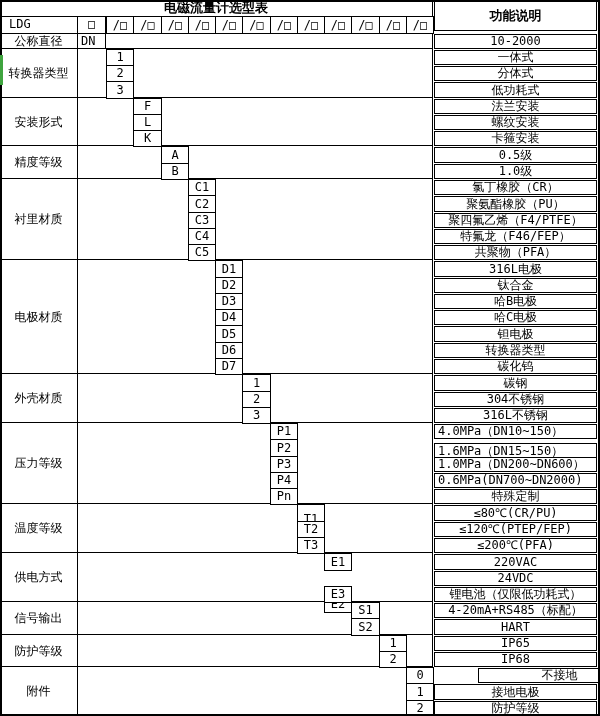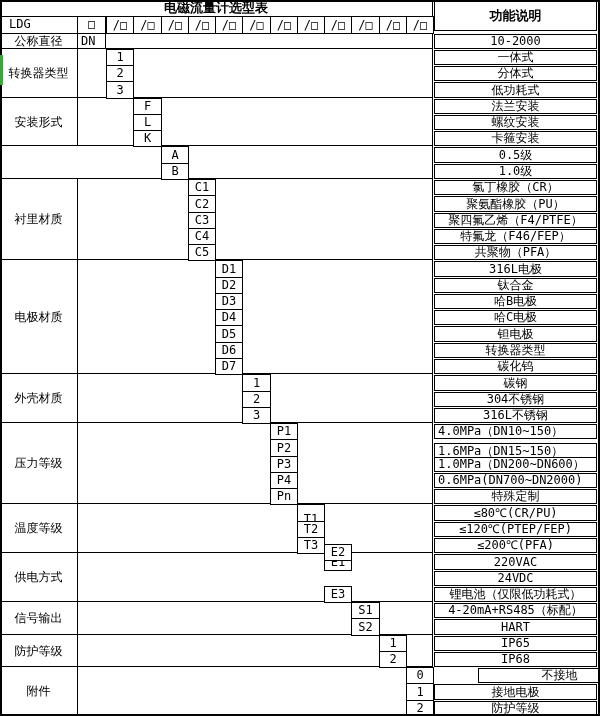--- a/index.html
+++ b/index.html
@@ -58,20 +58,21 @@
     <div class="cell bbox mono" style="left: 434px; top: 82px; width: 163px; height: 16px;">低功耗式</div>
     <div class="block" style="left: 0px; top: 98px; width: 433px; height: 48px;"></div>
     <div class="cell vline-r" style="left: 0px; top: 98px; width: 78px; height: 48px;">安装形式</div>
     <div class="cell bbox mono" style="left: 133px; top: 98px; width: 29px; height: 17px;">F</div>
     <div class="cell bbox mono" style="left: 434px; top: 99px; width: 163px; height: 15px;">法兰安装</div>
     <div class="cell bbox mono" style="left: 133px; top: 114px; width: 29px; height: 17px;">L</div>
     <div class="cell bbox mono" style="left: 434px; top: 115px; width: 163px; height: 15px;">螺纹安装</div>
     <div class="cell bbox mono" style="left: 133px; top: 130px; width: 29px; height: 17px;">K</div>
     <div class="cell bbox mono" style="left: 434px; top: 131px; width: 163px; height: 15px;">卡箍安装</div>
     <div class="block" style="left: 0px; top: 146px; width: 433px; height: 33px;"></div>
+    <div class="cell vline-r" style="left: 0px; top: 146px; width: 78px; height: 33px;">精度等级</div>
     <div class="cell bbox mono" style="left: 161px; top: 146px; width: 28px; height: 18px;">A</div>
     <div class="cell bbox mono" style="left: 434px; top: 147px; width: 163px; height: 16px;">0.5级</div>
     <div class="cell bbox mono" style="left: 161px; top: 163px; width: 28px; height: 17px;">B</div>
     <div class="cell bbox mono" style="left: 434px; top: 164px; width: 163px; height: 15px;">1.0级</div>
     <div class="block" style="left: 0px; top: 179px; width: 433px; height: 81px;"></div>
     <div class="cell vline-r" style="left: 0px; top: 179px; width: 78px; height: 81px;">衬里材质</div>
     <div class="cell bbox mono" style="left: 188px; top: 179px; width: 28px; height: 17px;">C1</div>
     <div class="cell bbox mono" style="left: 434px; top: 180px; width: 163px; height: 15px;">氯丁橡胶（CR）</div>
     <div class="cell bbox mono" style="left: 188px; top: 195px; width: 28px; height: 18px;">C2</div>
     <div class="cell bbox mono" style="left: 434px; top: 196px; width: 163px; height: 16px;">聚氨酯橡胶（PU）</div>
@@ -122,21 +123,21 @@
     <div class="cell bbox mono" style="left: 297px; top: 504px; width: 28px; height: 30px;">T1</div>
     <div class="cell bbox mono" style="left: 434px; top: 505px; width: 163px; height: 16px;">≤80℃(CR/PU)</div>
     <div class="cell bbox mono" style="left: 297px; top: 521px; width: 28px; height: 17px;">T2</div>
     <div class="cell bbox mono" style="left: 434px; top: 522px; width: 163px; height: 15px;">≤120℃(PTEP/FEP)</div>
     <div class="cell bbox mono" style="left: 297px; top: 537px; width: 28px; height: 17px;">T3</div>
     <div class="cell bbox mono" style="left: 434px; top: 538px; width: 163px; height: 15px;">≤200℃(PFA)</div>
     <div class="block" style="left: 0px; top: 553px; width: 433px; height: 49px;"></div>
     <div class="cell vline-r" style="left: 0px; top: 553px; width: 78px; height: 49px;">供电方式</div>
     <div class="cell bbox mono" style="left: 324px; top: 553px; width: 28px; height: 18px;">E1</div>
     <div class="cell bbox mono" style="left: 434px; top: 554px; width: 163px; height: 16px;">220VAC</div>
-    <div class="cell bbox mono" style="left: 324px; top: 544px; width: 28px; height: 17px;">E2</div>
+    <div class="cell bbox mono" style="left: 324px; top: 596px; width: 28px; height: 17px;">E2</div>
     <div class="cell bbox mono" style="left: 434px; top: 571px; width: 163px; height: 15px;">24VDC</div>
     <div class="cell bbox mono" style="left: 324px; top: 586px; width: 28px; height: 17px;">E3</div>
     <div class="cell bbox mono" style="left: 434px; top: 587px; width: 163px; height: 15px;">锂电池（仅限低功耗式）</div>
     <div class="block" style="left: 0px; top: 602px; width: 433px; height: 33px;"></div>
     <div class="cell vline-r" style="left: 0px; top: 602px; width: 78px; height: 33px;">信号输出</div>
     <div class="cell bbox mono" style="left: 351px; top: 602px; width: 29px; height: 17px;">S1</div>
     <div class="cell bbox mono" style="left: 434px; top: 603px; width: 163px; height: 15px;">4-20mA+RS485（标配）</div>
     <div class="cell bbox mono" style="left: 351px; top: 618px; width: 29px; height: 18px;">S2</div>
     <div class="cell bbox mono" style="left: 434px; top: 619px; width: 163px; height: 16px;">HART</div>
     <div class="block" style="left: 0px; top: 635px; width: 433px; height: 32px;"></div>

